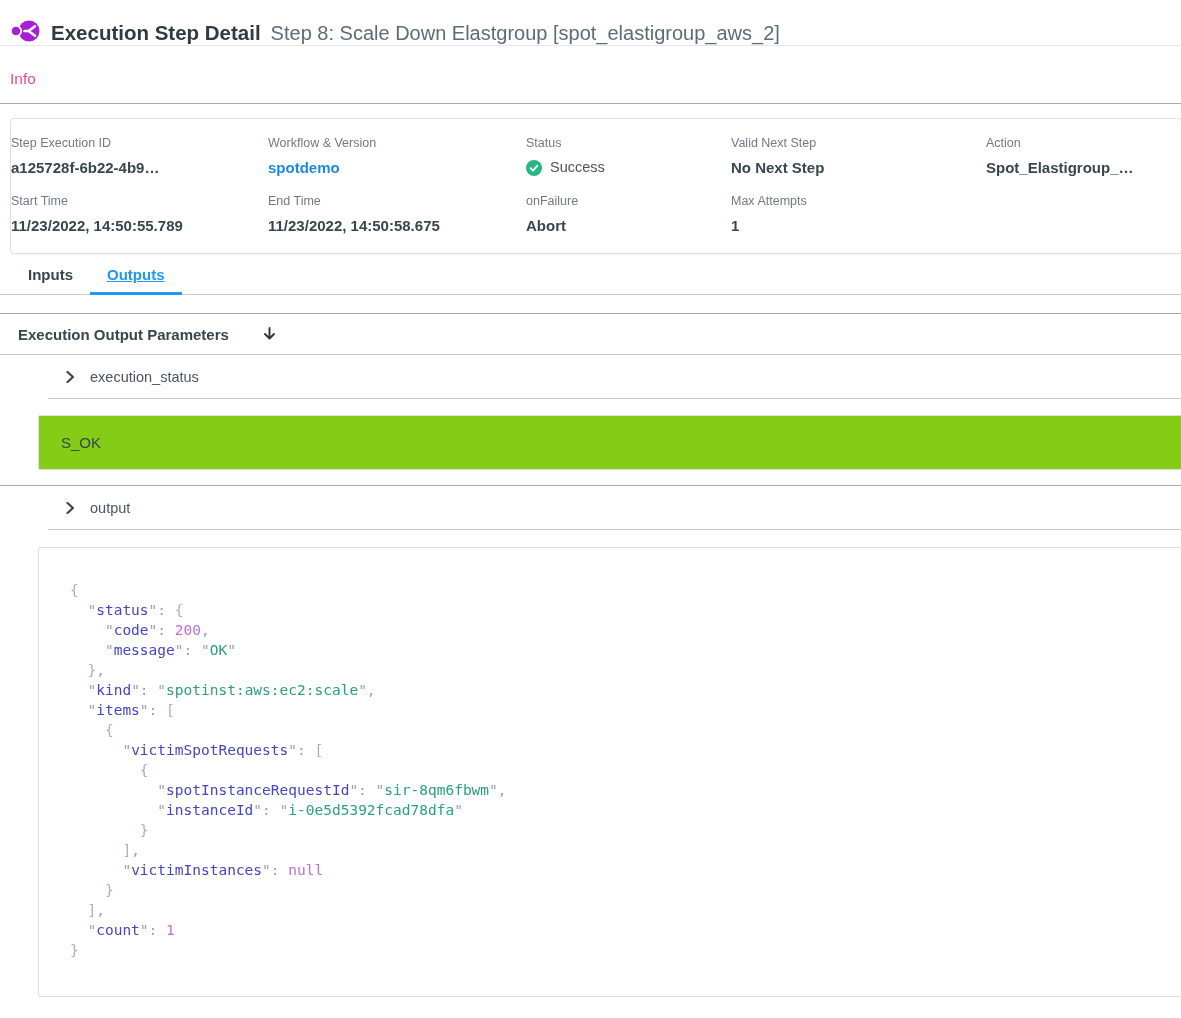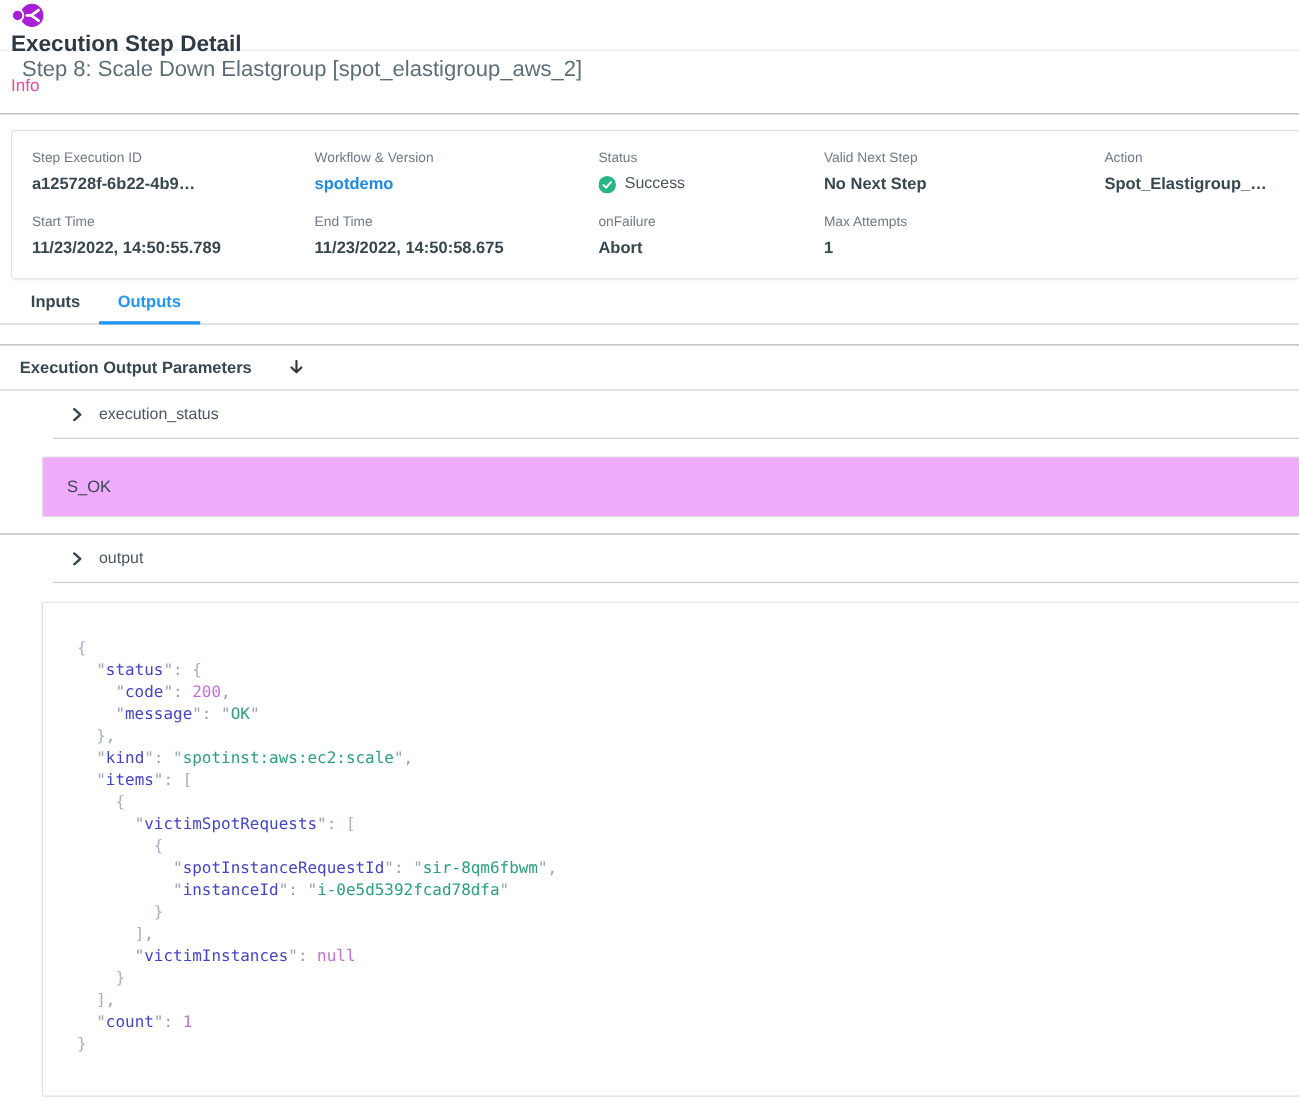--- a/index.html
+++ b/index.html
@@ -11,68 +11,68 @@
     --code-string:#2aa17c;
     --code-number:#c36fd9;
     --code-punct:#97a1b0;
     --code-brace:#a6b0c3;
   }
   *{box-sizing:border-box;margin:0;padding:0;}
   html,body{width:1181px;height:1018px;overflow:hidden;background:#fff;
     font-family:"Liberation Sans",sans-serif;color:#37474f;}
 
   
-  .page-header{display:flex;align-items:flex-start;height:46px;padding-left:10px;
-    border-bottom:1px solid #e8e8e8;flex-direction:column;}
+  .page-header{display:flex;align-items:flex-end;height:46px;padding-left:10px;
+    border-bottom:1px solid #e8e8e8;}
   .logo{display:flex;align-items:center;margin-right:11px;}
   .page-title{font-size:20.5px;font-weight:700;color:#2f3a44;}
   .page-subtitle{font-size:20px;font-weight:400;color:#5d6d78;margin-left:10px;white-space:nowrap;}
 
   
   .info-heading{margin:24px 0 0 10px;font-size:15.5px;color:#ec4899;}
   .divider{border:none;border-top:1px solid #c9c9c9;height:0;}
   .divider.strong{border-top-color:#a9a9a9;}
   .info-divider{margin-top:15px;}
 
   
   .info-card{margin:14px -1px 0 10px;border:1px solid #e0e0e0;border-radius:4px;
     box-shadow:0 1px 2px rgba(0,0,0,.04);background:#fff;
-    padding:17px 0 18px 18px;display:grid;
+    padding:17px 0 18px 0;display:grid;
     grid-template-columns:257px 258px 205px 255px 1fr;grid-row-gap:17px;}
   .field-label{font-size:12.5px;color:#6f7a85;line-height:15px;}
   .field-value{font-size:15px;font-weight:700;color:#37474f;margin-top:7px;line-height:19px;
     white-space:nowrap;overflow:hidden;}
   .field-value.link{color:var(--link-blue);cursor:pointer;}
   .field-value.status{font-weight:400;font-size:14.5px;color:#4a5560;display:flex;align-items:center;}
   .status-icon{display:inline-flex;margin-right:8px;}
 
   
   .tabs{display:flex;align-items:flex-end;margin-top:4px;padding-left:11px;
     border-bottom:1px solid #c9c9c9;}
   .tab{padding:8px 17px 9px;margin-bottom:-1px;font-size:15px;font-weight:700;
     color:#37474f;border-bottom:3px solid transparent;cursor:pointer;}
-  .tab.active{color:var(--accent-blue);border-bottom-color:var(--accent-blue);}
+  .tab.active{color:var(--accent-blue);border-bottom-color:var(--accent-blue);text-decoration:underline;}
 
   .block-divider{margin-top:18px;}
 
   
   .param-header{display:flex;align-items:center;height:41px;padding-left:18px;
     border-bottom:1px solid #c9c9c9;gap:19px;}
   .param-title{font-size:15px;font-weight:700;color:#37474f;}
   .download-icon{display:inline-flex;margin-left:15px;cursor:pointer;}
 
   
   .section-row{display:flex;align-items:center;height:44px;padding-left:16px;
     border-bottom:1px solid #c9c9c9;cursor:pointer;margin-left:48px;}
   .chevron{display:inline-flex;}
   .section-name{font-size:14.5px;color:#4b5563;margin-left:14px;}
 
   
   .value-box{margin:16px -1px 15px 38px;border:1px solid #dedede;border-radius:2px;
-    padding:18px 22px;font-size:15px;color:#37474f;background:#f0abfc;}
+    padding:18px 22px;font-size:15px;color:#37474f;background:#84cc16;}
   .code-box{margin:17px -1px 0 38px;border:1px solid #dedede;border-radius:2px;
     min-height:450px;padding:32px 12px 12px 31px;background:#fff;}
   .code{font-family:"DejaVu Sans Mono",monospace;font-size:14.5px;line-height:20px;
     white-space:pre;color:var(--code-punct);}
   .tk-k{color:var(--code-key);}
   .tk-s{color:var(--code-string);}
   .tk-n{color:var(--code-number);}
   .tk-q{color:var(--code-punct);}
   .tk-c{color:var(--code-punct);}
   .tk-b{color:var(--code-brace);}

